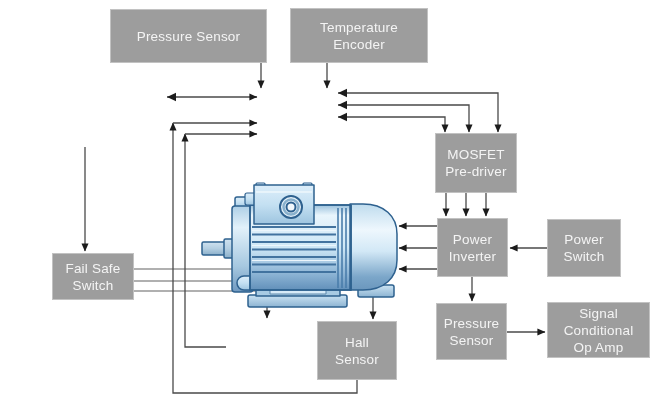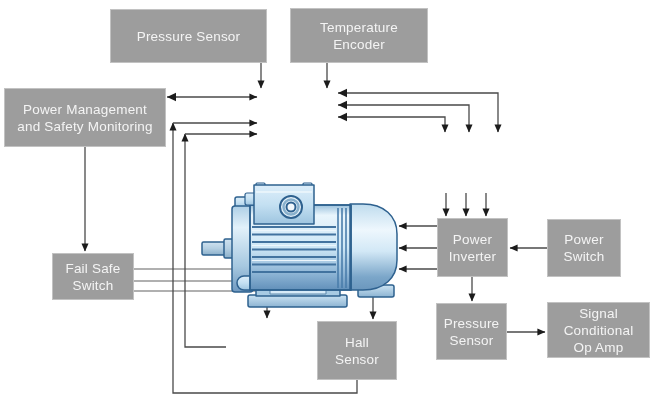--- a/index.html
+++ b/index.html
@@ -171,26 +171,26 @@
 
   <div class="node" style="left:110px;top:9px;width:157px;height:54px">
     <span class="node-label">Pressure Sensor</span>
   </div>
 
   <div class="node" style="left:290px;top:8px;width:138px;height:55px">
     <span class="node-label">Temperature
 Encoder</span>
   </div>
 
-  <div class="node" style="left:4px;top:88px;width:162px;height:59px">
-    <span class="node-label">Power Management
-and Safety Monitoring</span>
-  </div>
-
-
+
+
+  <div class="node" style="left:435px;top:133px;width:82px;height:60px">
+    <span class="node-label">MOSFET
+Pre-driver</span>
+  </div>
 
   <div class="node" style="left:437px;top:218px;width:71px;height:59px">
     <span class="node-label">Power
 Inverter</span>
   </div>
 
   <div class="node" style="left:547px;top:219px;width:74px;height:58px">
     <span class="node-label">Power
 Switch</span>
   </div>

